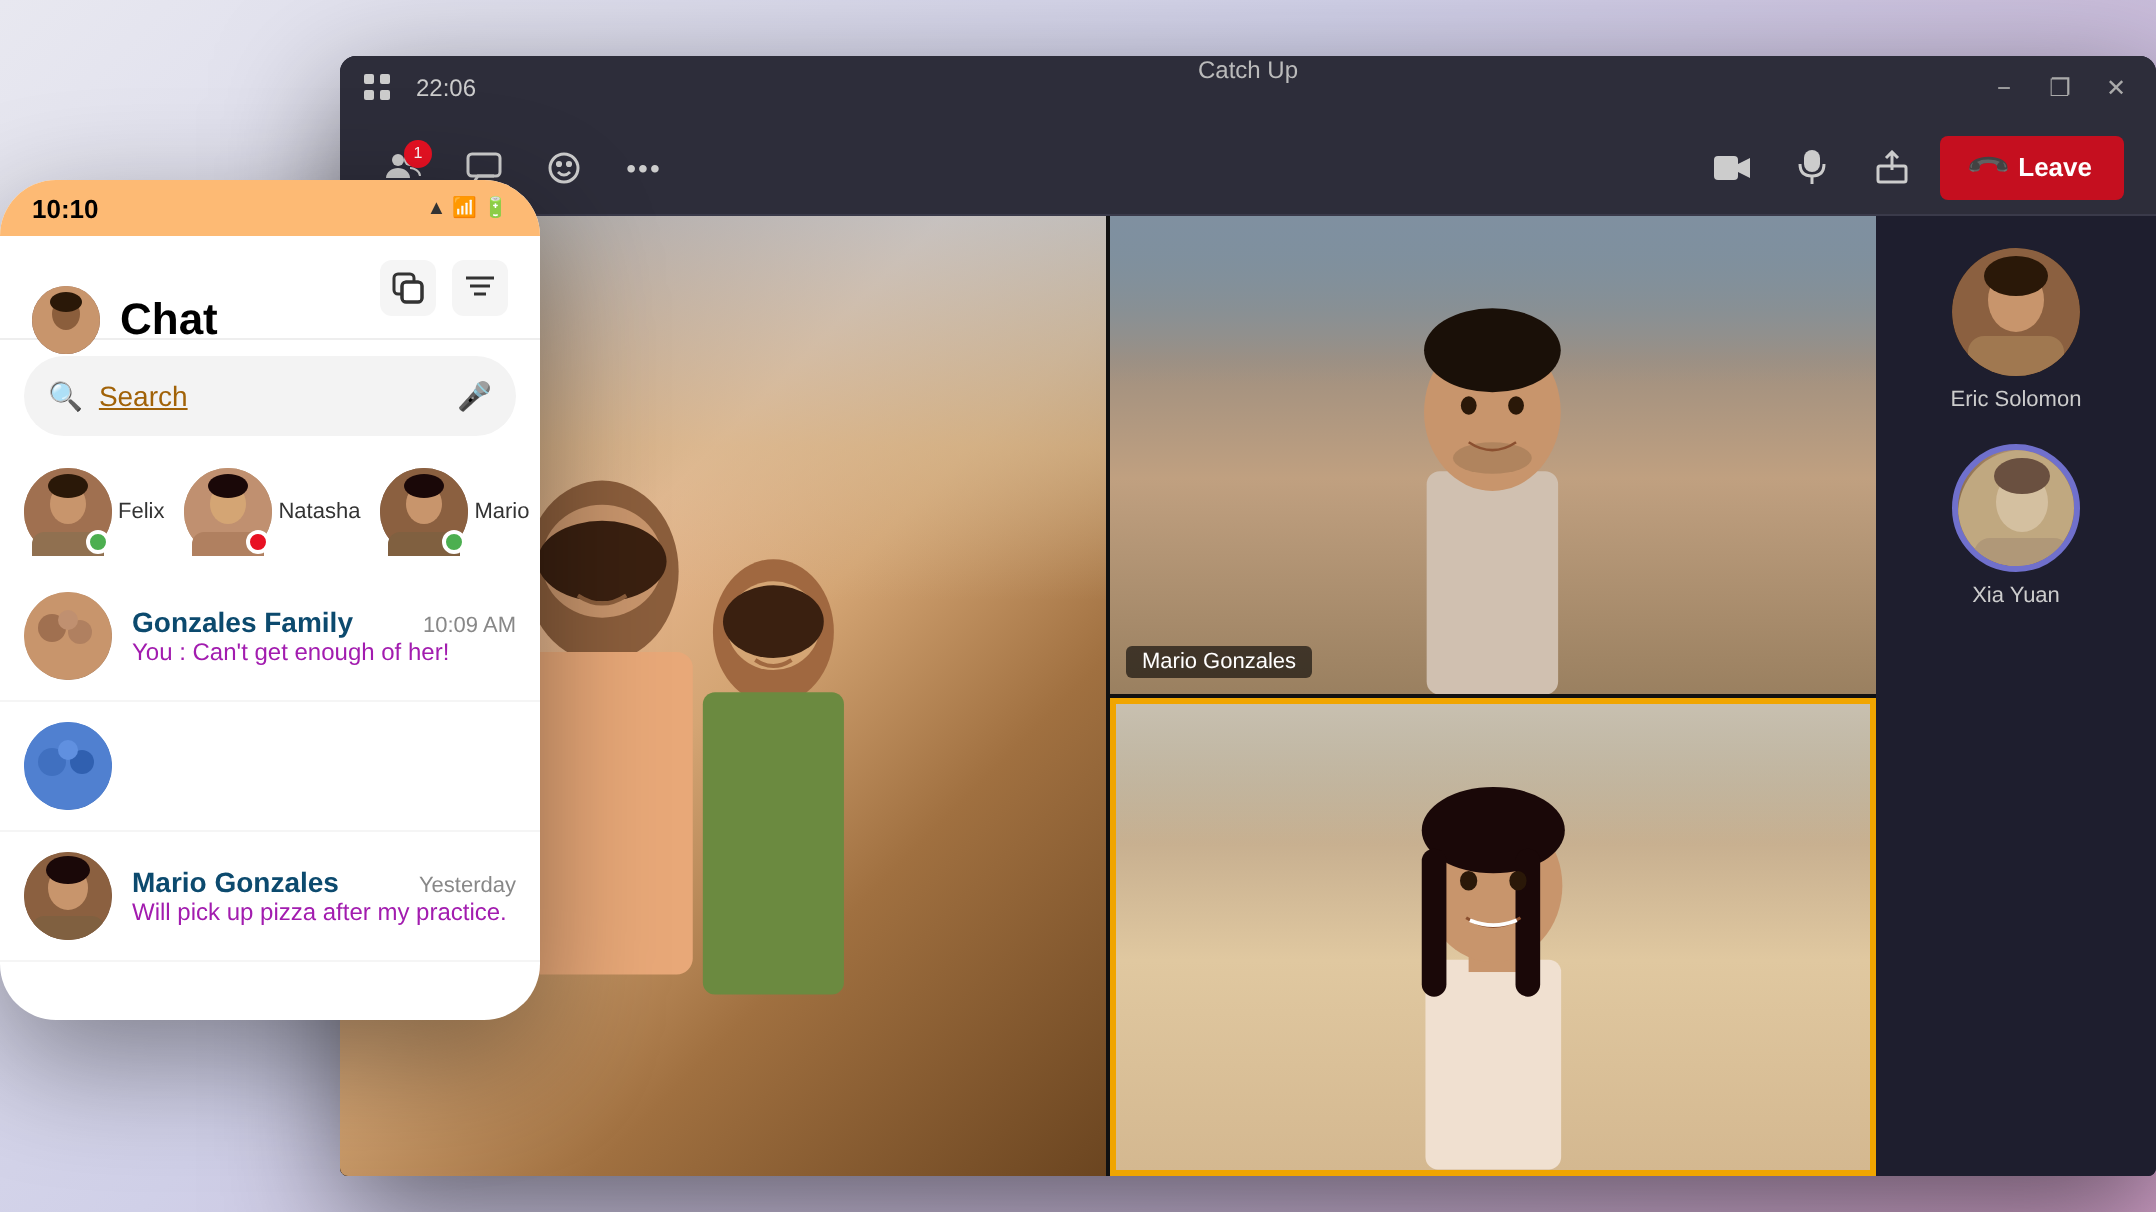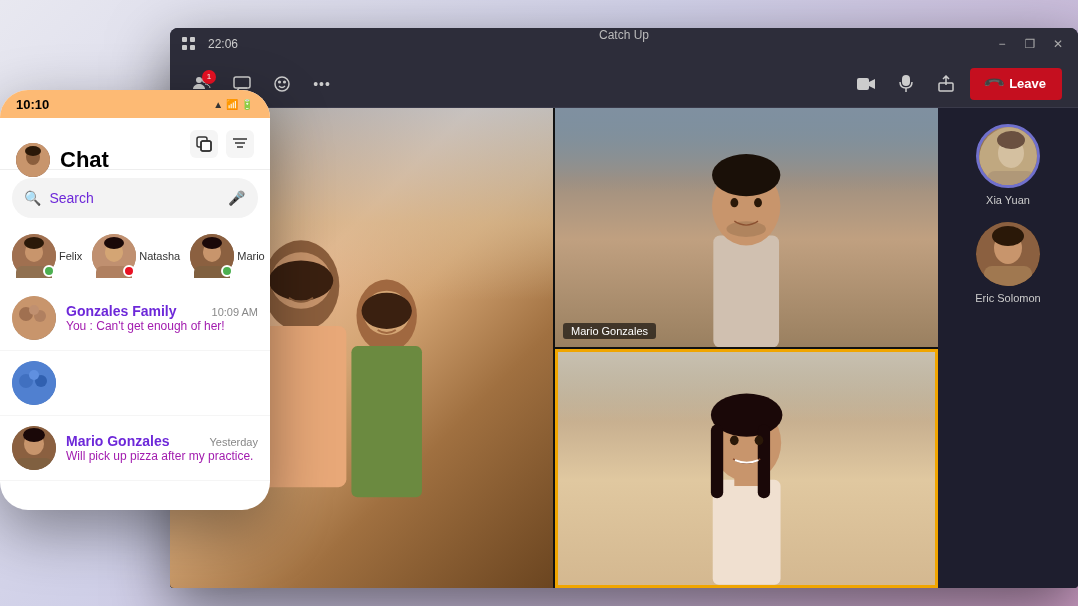--- a/index.html
+++ b/index.html
@@ -334,21 +334,22 @@
       gap: 8px;
       flex-shrink: 0;
     }
     .search-icon-small {
       color: #888;
       font-size: 14px;
     }
     .search-input-fake {
       flex: 1;
       font-size: 14px;
-      color: #6d28d9;
+      color: #a16207;
+      text-decoration: underline;
     }
     .mic-icon {
       color: #888;
       font-size: 14px;
     }
 
     
     .contacts-row {
       display: flex;
       padding: 8px 12px;
@@ -436,21 +437,21 @@
       min-width: 0;
     }
     .chat-item-top {
       display: flex;
       justify-content: space-between;
       align-items: baseline;
     }
     .chat-item-name {
       font-size: 14px;
       font-weight: 600;
-      color: #6d28d9;
+      color: #0c4a6e;
     }
     .chat-item-time {
       font-size: 11px;
       color: #888;
     }
     .chat-item-preview {
       font-size: 12px;
       color: #a21caf;
       white-space: nowrap;
       overflow: hidden;
@@ -623,45 +624,45 @@
 
             <path d="M88 136 q22 14 44 0" stroke="#8B5030" stroke-width="2.5" fill="none"></path>
 
             <path d="M91 138 q19 8 38 0" stroke="white" stroke-width="3" fill="none"></path>
           </svg>
         </div>
       </div>
     </div>
 
     <div class="participants-sidebar">
+
+      <div class="participant-item">
+        <div class="participant-avatar avatar-eric">
+          <svg width="64" height="64" viewBox="0 0 64 64">
+            <rect width="64" height="64" rx="32" fill="#8B6040"></rect>
+            <ellipse cx="32" cy="26" rx="14" ry="16" fill="#C8956C"></ellipse>
+            <ellipse cx="32" cy="14" rx="16" ry="10" fill="#2a1808"></ellipse>
+            <rect x="8" y="44" width="48" height="30" rx="8" fill="#A07850"></rect>
+          </svg>
+        </div>
+        <span class="participant-name">Eric Solomon</span>
+      </div>
 
       <div class="participant-item">
         <div class="participant-avatar avatar-xia highlighted">
           <svg width="64" height="64" viewBox="0 0 64 64">
             <rect width="64" height="64" rx="32" fill="#C0A880"></rect>
             <ellipse cx="32" cy="26" rx="13" ry="15" fill="#D4C0A0"></ellipse>
             <ellipse cx="32" cy="13" rx="14" ry="9" fill="#6a5040"></ellipse>
             <rect x="8" y="44" width="48" height="30" rx="8" fill="#B09878"></rect>
           </svg>
         </div>
         <span class="participant-name">Xia Yuan</span>
       </div>
 
-      <div class="participant-item">
-        <div class="participant-avatar avatar-eric">
-          <svg width="64" height="64" viewBox="0 0 64 64">
-            <rect width="64" height="64" rx="32" fill="#8B6040"></rect>
-            <ellipse cx="32" cy="26" rx="14" ry="16" fill="#C8956C"></ellipse>
-            <ellipse cx="32" cy="14" rx="16" ry="10" fill="#2a1808"></ellipse>
-            <rect x="8" y="44" width="48" height="30" rx="8" fill="#A07850"></rect>
-          </svg>
-        </div>
-        <span class="participant-name">Eric Solomon</span>
-      </div>
-
     </div>
   </div>
 </div>
 
 <div class="clap-emoji">👏</div>
 
 <div class="phone-overlay">
 
   <div class="phone-status-bar">
     <span class="phone-time">10:10</span>

